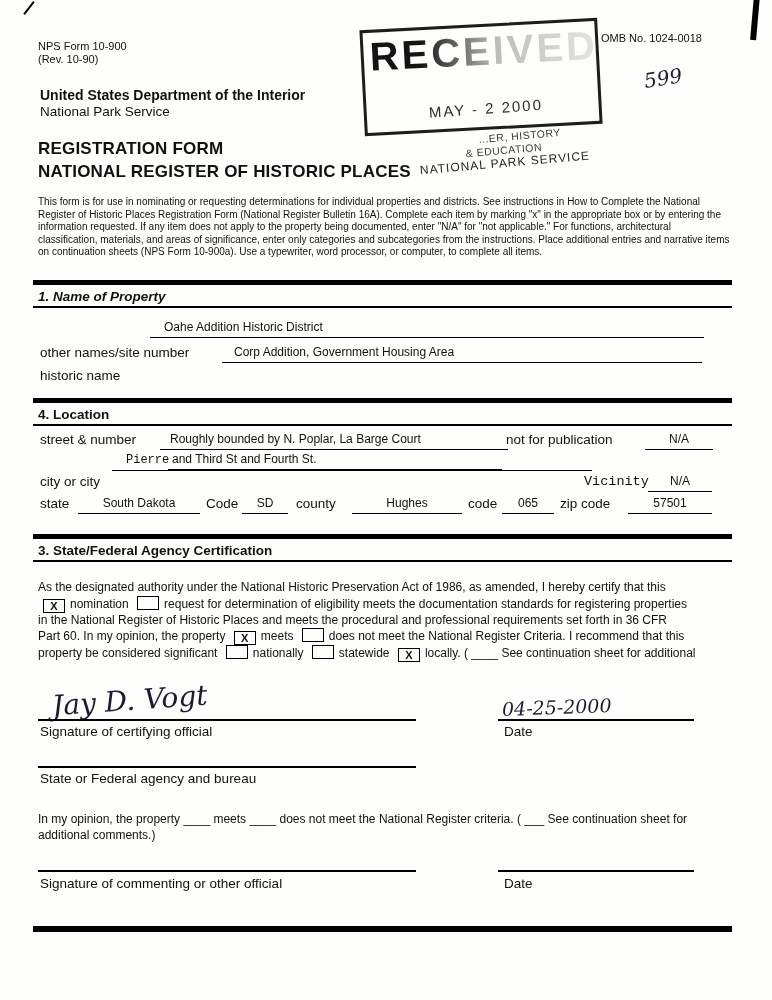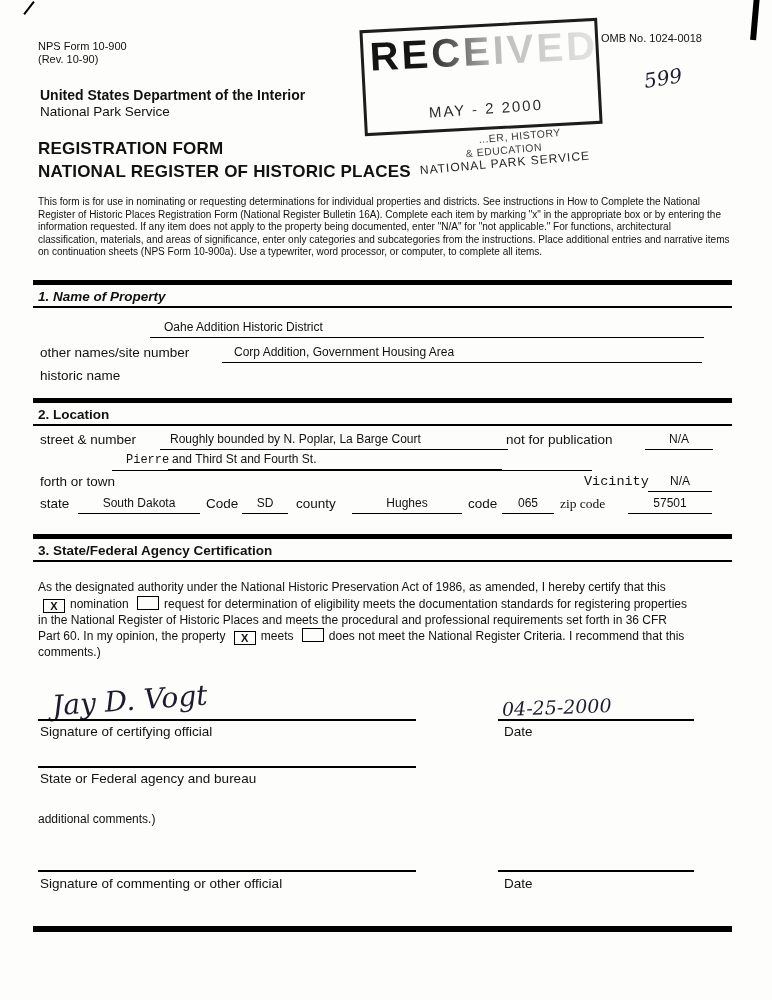--- a/index.html
+++ b/index.html
@@ -85,75 +85,82 @@
   <div class="sec-title" style="left:38px;top:289px;font-style:italic;">1. Name of Property</div>
   <div class="bar" style="left:33px;top:306px;width:699px;height:2px;"></div>
 
   <div class="abs lbl" style="left:40px;top:320px;margin-top:48px;">historic name</div>
   <div class="uline" style="left:150px;top:317px;width:540px;padding-left:14px;">Oahe Addition Historic District</div>
 
   <div class="abs lbl" style="left:40px;top:345px;">other names/site number</div>
   <div class="uline" style="left:222px;top:342px;width:468px;padding-left:12px;">Corp Addition, Government Housing Area</div>
 
   <div class="bar" style="left:33px;top:398px;width:699px;height:5px;"></div>
-  <div class="sec-title" style="left:38px;top:407px;">2. Location</div>
+  <div class="sec-title" style="left:38px;top:407px;">4. Location</div>
   <div class="bar" style="left:33px;top:424px;width:699px;height:2px;"></div>
 
   <div class="abs lbl" style="left:40px;top:432px;">street &amp; number</div>
   <div class="uline" style="left:160px;top:429px;width:338px;padding-left:10px;">Roughly bounded by N. Poplar, La Barge Court</div>
   <div class="abs lbl" style="left:506px;top:432px;">not for publication</div>
   <div class="uline center" style="left:645px;top:429px;width:68px;">N/A</div>
   <div class="uline" style="left:168px;top:449px;width:330px;padding-left:4px;">and Third St and Fourth St.</div>
 
-  <div class="abs lbl" style="left:40px;top:474px;">forth or town</div>
+  <div class="abs lbl" style="left:40px;top:474px;">city or city</div>
   <div class="uline" style="left:112px;top:450px;width:466px;padding-left:14px;font-family:Liberation Mono, monospace;">Pierre</div>
   <div class="abs lbl" style="left:584px;top:474px;font-family:Liberation Mono, monospace;">Vicinity</div>
   <div class="uline center" style="left:648px;top:471px;width:64px;">N/A</div>
 
   <div class="abs lbl" style="left:40px;top:496px;">state</div>
   <div class="uline center" style="left:78px;top:493px;width:122px;">South Dakota</div>
   <div class="abs lbl" style="left:206px;top:496px;">Code</div>
   <div class="uline center" style="left:242px;top:493px;width:46px;">SD</div>
   <div class="abs lbl" style="left:296px;top:496px;">county</div>
   <div class="uline center" style="left:352px;top:493px;width:110px;">Hughes</div>
   <div class="abs lbl" style="left:468px;top:496px;">code</div>
   <div class="uline center" style="left:502px;top:493px;width:52px;">065</div>
-  <div class="abs lbl" style="left:560px;top:496px;font-family:Liberation Serif, serif;">zip code</div>
+  <div class="abs lbl" style="left:560px;top:496px;">zip code</div>
   <div class="uline center" style="left:628px;top:493px;width:84px;">57501</div>
 
   <div class="bar" style="left:33px;top:534px;width:699px;height:5px;"></div>
   <div class="sec-title" style="left:38px;top:543px;">3. State/Federal Agency Certification</div>
   <div class="bar" style="left:33px;top:560px;width:699px;height:2px;"></div>
 
   <div class="abs" style="left:38px;top:580px;width:700px;">
     <div class="cert-line">As the designated authority under the National Historic Preservation Act of 1986, as amended, I hereby certify that this</div>
     <div class="cert-line">
       <span class="cbox">X</span><span>nomination</span>
       <span class="cbox"></span><span>request for determination of eligibility meets the documentation standards for registering properties</span>
     </div>
     <div class="cert-line">in the National Register of Historic Places and meets the procedural and professional requirements set forth in 36 CFR</div>
     <div class="cert-line">
       <span>Part 60.  In my opinion, the property</span>
       <span class="cbox">X</span><span>meets</span>
       <span class="cbox"></span><span>does not meet the National Register Criteria. I recommend that this</span>
     </div>
-    <div class="cert-line">comments.)</div>
+    <div class="cert-line">
+      <span>property be considered significant</span>
+      <span class="cbox"></span><span>nationally</span>
+      <span class="cbox"></span><span>statewide</span>
+      <span class="cbox">X</span><span>locally.</span>
+      <span>( ____ See continuation sheet for additional</span>
+    </div>
   </div>
 
   <div class="abs hand" style="left:52px;top:684px;font-size:28px;transform:rotate(-4deg);">Jay D. Vogt</div>
   <div class="bar" style="left:38px;top:719px;width:378px;height:1.5px;"></div>
   <div class="abs hand" style="left:502px;top:696px;font-size:19px;transform:rotate(-2deg);">04-25-2000</div>
   <div class="bar" style="left:498px;top:719px;width:196px;height:1.5px;"></div>
   <div class="abs lbl" style="left:40px;top:724px;">Signature of certifying official</div>
   <div class="abs lbl" style="left:504px;top:724px;">Date</div>
 
   <div class="bar" style="left:38px;top:766px;width:378px;height:1.5px;"></div>
   <div class="abs lbl" style="left:40px;top:771px;">State or Federal agency and bureau</div>
 
   <div class="abs" style="left:38px;top:812px;width:700px;">
+    <div class="cert-line">In my opinion, the property ____ meets ____ does not meet the National Register criteria. ( ___ See continuation sheet for</div>
     <div class="cert-line">additional comments.)</div>
   </div>
 
   <div class="bar" style="left:38px;top:870px;width:378px;height:1.5px;"></div>
   <div class="bar" style="left:498px;top:870px;width:196px;height:1.5px;"></div>
   <div class="abs lbl" style="left:40px;top:876px;">Signature of commenting or other official</div>
   <div class="abs lbl" style="left:504px;top:876px;">Date</div>
 
   <div class="bar" style="left:33px;top:926px;width:699px;height:6px;"></div>
 

